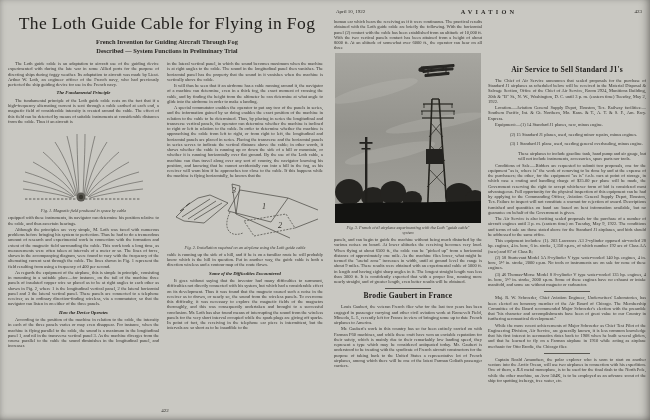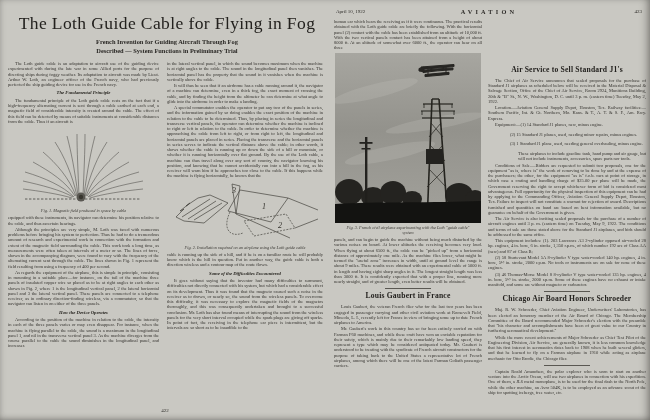--- a/index.html
+++ b/index.html
@@ -194,40 +194,39 @@
             <ellipse cx="124" cy="142" rx="14" ry="12"></ellipse>
             <ellipse cx="140" cy="146" rx="10" ry="9"></ellipse>
           </g>
           <path d="M0,151 C40,148.5 100,150 146,148 L146,170 L0,170 Z" fill="#131311"></path>
         </svg>
         <figcaption class="cap">Fig. 3. French civil airplane experimenting with the Loth "guide cable" system</figcaption>
       </figure>
 
       <p class="pc">panels, and can begin to guide the machine without being much disturbed by the various noises on board. At lower altitudes the receiving becomes very loud. When flying at about 6500 ft., the cable can be "picked up" from a horizontal distance of approximately one mile. As the machine flies lower, what might be termed the "useful zone" increases in width, until at ground level the range is about 9 miles. These results were obtained with an experimental cable of 5000 ft. in length and having eight sharp angles in it. The longest straight length was less than 3000 ft. It is confidently expected that with a proper line, running more nearly straight, and of greater length, even better results will be obtained.</p>
       <hr class="rule">
-      <p class="arthead">Louis Gaubert in France</p>
+      <p class="arthead">Brodie Gaubert in France</p>
       <p class="p">Louis Gaubert, the veteran French flier who for the last two years has been engaged in passenger carrying and other civil aviation work at Roosevelt Field, Mineola, L. I., recently left for France in view of bringing some up to date French airplanes to America.</p>
       <p class="p">Mr. Gaubert's work in this country has so far been entirely carried on with Farman F60 machines, and while these craft have won an enviable reputation for their safety, which is mainly due to their remarkably low landing speed, they represent a type which may be considered antiquated today. Mr. Gaubert is understood to be treating with the syndicate of French aircraft constructors for the purpose of taking back to the United States a representative lot of French airplanes, among which there will be one of the latest Farman Goliath passenger carriers.</p>
     </div>
 
     <div class="col" id="colRB">
       <p class="arthead">Air Service to Sell Standard J1's</p>
       <p class="p">The Chief of Air Service announces that sealed proposals for the purchase of Standard J1 airplanes as scheduled below will be received in the Material Disposal &amp; Salvage Section, Office of the Chief of Air Service, Room 2924, Munitions Building, 20th &amp; "B" St., N. W., Washington, D. C. until 3 p. m. (eastern time) Tuesday, May 2, 1922.</p>
       <p class="p">Location.—Aviation General Supply Depot, Houston, Tex. Railway facilities:—Southern Pacific, Int. &amp; Gt. Northern, Mo. Kans. &amp; T., A. T. &amp; S. F., Am. Rwy. Express.</p>
       <p class="p">Equipment:—(1)  14 Standard J1 planes, new, minus engine.</p>
       <p class="ind1">(2)  15 Standard J1 planes, used, needing minor repairs, minus engines.</p>
       <p class="ind1">(3)  1 Standard J1 plane, used, needing general overhauling, minus engine.</p>
       <p class="ind2">These airplanes to include gasoline tank, hand pump and air gauge, but will not include instruments, accessories, spare parts nor tools.</p>
       <p class="p">Conditions of Sale.—Bidders are requested to submit two proposals, one for the equipment "as is, where is" the work of removing to be done by and at the expense of the purchasers; the other, for the equipment "as is" f.o.b. cars at point of storage, in which case a crating and handling charge of $25.00 per plane will be made, the Government reserving the right to accept whichever form of bid is considered most advantageous. Full opportunity for the physical inspection of this equipment can be had by applying to the Commanding Officer, Aviation General Supply Depot, Houston, Tex. Failure to inspect will not constitute a warrant for rejection of award. Descriptions furnished and quantities on hand are based on best information available, but no guarantee on behalf of the Government is given.</p>
       <p class="p">The Air Service is also inviting sealed proposals for the purchase of a number of aircraft engines until 3 p. m. (eastern time) on Tuesday, May 9, 1922. The conditions and terms of sale are those stated above for the Standard J1 airplanes, and bids should be addressed to the same office.</p>
       <p class="p">This equipment includes: (1). 203 Lawrance A3 2-cylinder opposed air-cooled 28 hp. engines, 4 in. bore, 6 in. stroke, 1,350 r.p.m., of which number 192 are of Class AA (new) and 87 of Class B;</p>
       <p class="p">(2) 58 Sturtevant Model 5A 8-cylinder V type water-cooled 140 hp. engines, 4 in. bore, 5½ in. stroke, 2000 r.p.m. No tools or instruments are on sale for none of these engines.</p>
       <p class="p">(3) 46 Thomas-Morse Model 8 8-cylinder V type water-cooled 135 hp. engines, 4 in. bore, 5½ in. stroke, 2000 r.p.m. Some of these engines have no exhaust or intake manifold, and some are without magneto or carburetor.</p>
       <hr class="rule">
-      <p class="arthead">Chicago Air Board Honors Schroeder</p>
       <p class="p">Maj. R. W. Schroeder, Chief Aviation Engineer, Underwriters' Laboratories, has been elected an honorary member of the Air Board of Chicago. The Membership Committee of the Board recommended Major Schroeder's election with the preamble that "his character and accomplishments have been of great value to our Country in furthering aeronautical development."</p>
       <p class="p">While the more recent achievements of Major Schroeder as Chief Test Pilot of the Engineering Division, Air Service, are generally known, it is less common knowledge that his first interest in aeronautics dates back to 1908 when he built several gliders, and that he learned to fly on a Farman airplane in 1910 while acting as airplane mechanic for Otto Brodie, the Chicago flier.</p>
       <hr class="rule">
       <p class="p">Captain Roald Amundsen, the polar explorer who is soon to start on another venture into the Arctic Ocean, will use two airplanes in connection with his expedition. One of them, a JL6 metal monoplane, is to be used for the final dash to the North Pole, while the other machine, an Avro 504K, is to be employed as an advance scout of the ship for spotting icebergs, free water, etc.</p>
     </div>
   </div>
 
 </div>
 
 </body></html>

